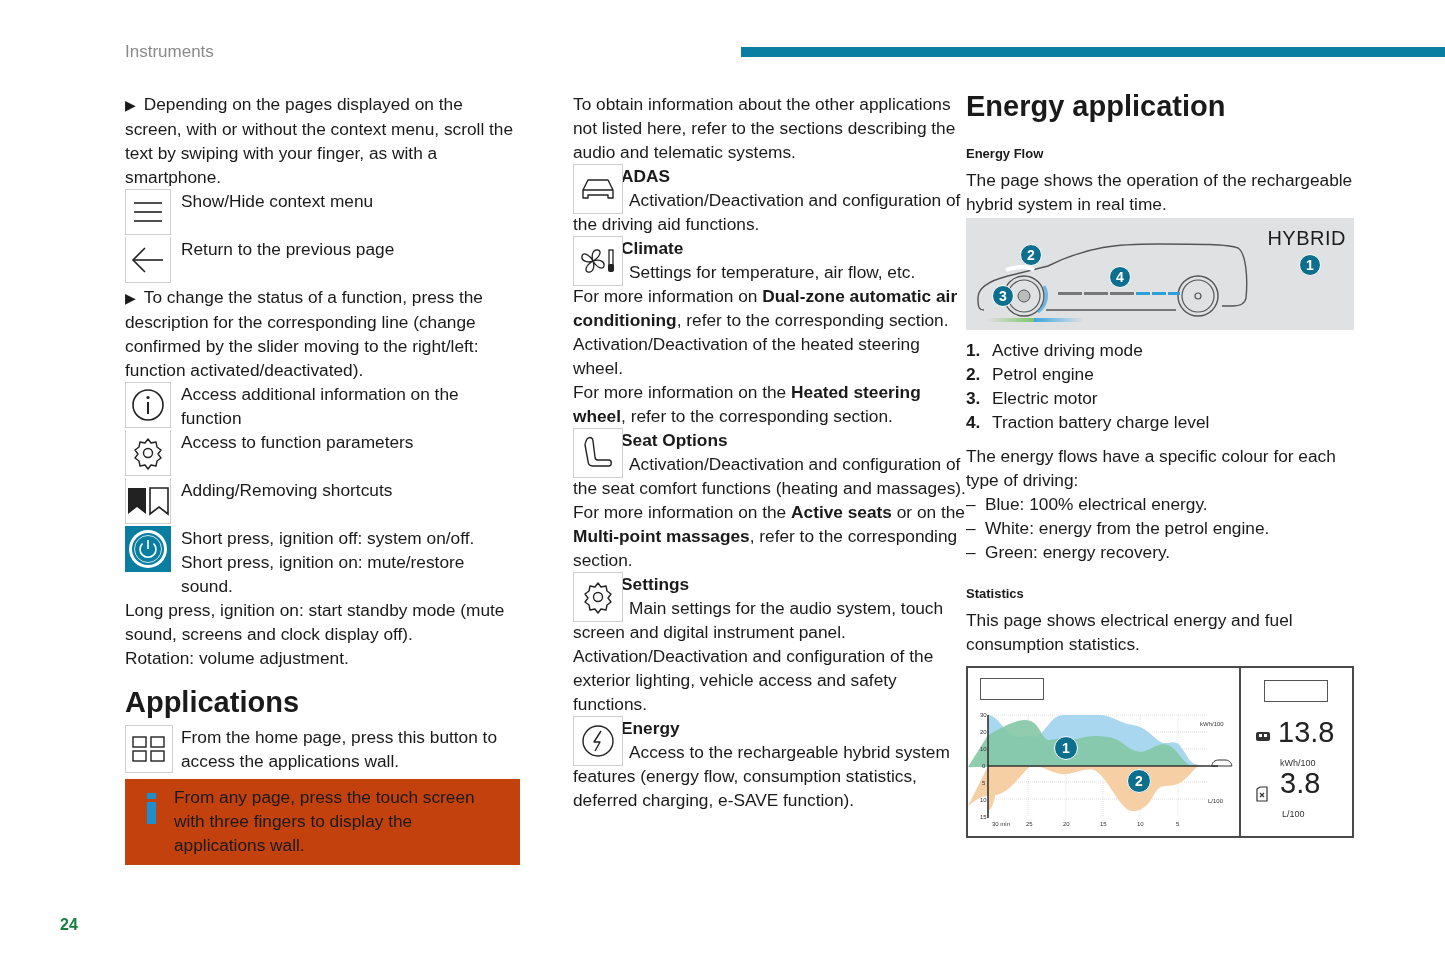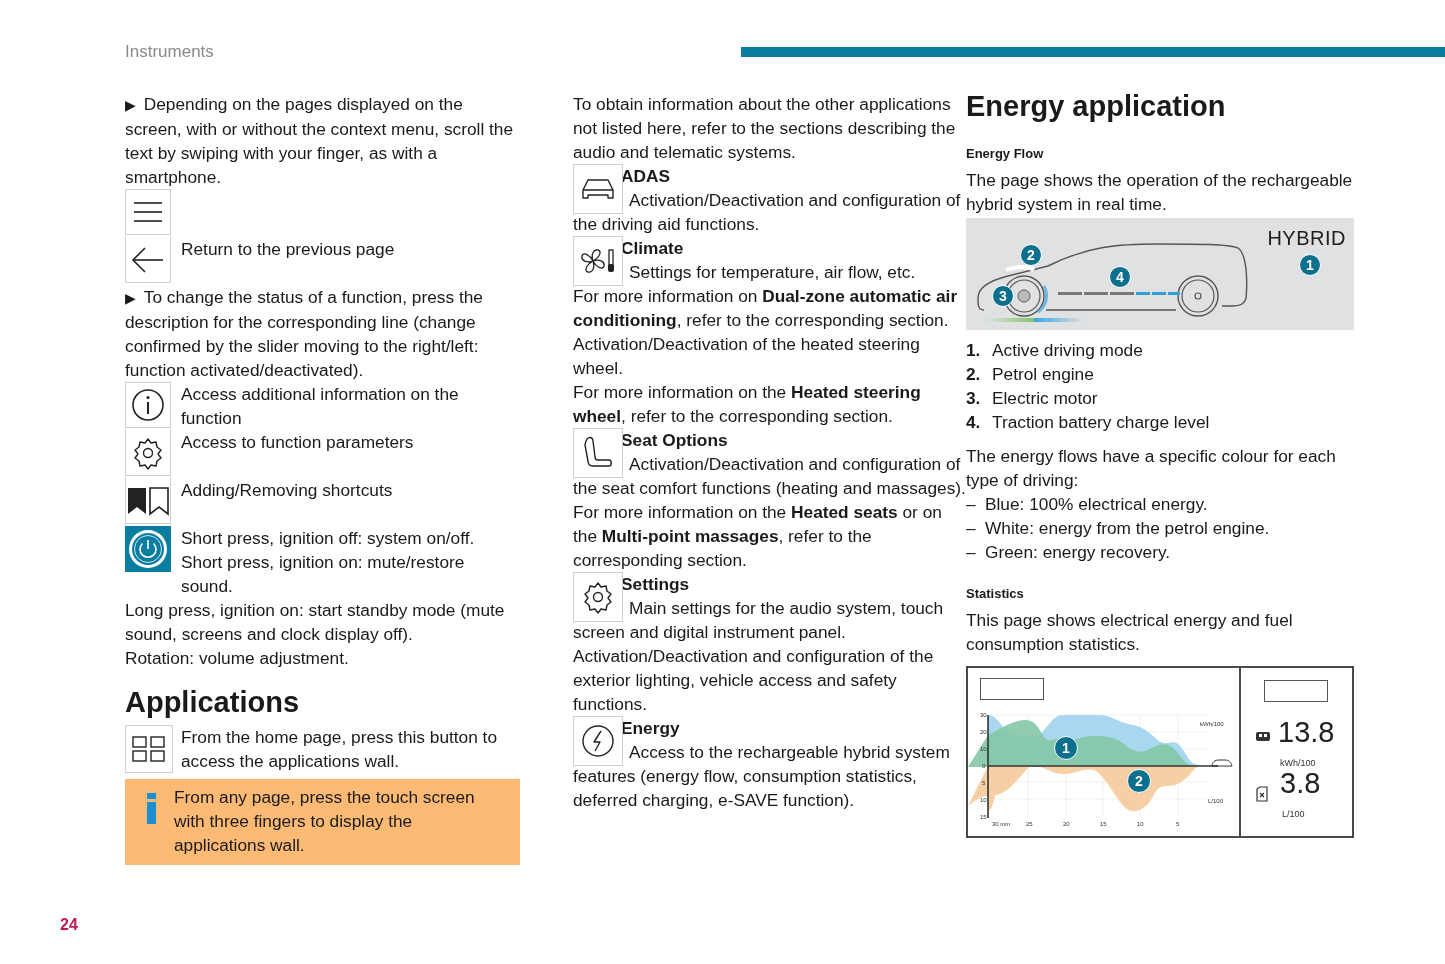--- a/index.html
+++ b/index.html
@@ -1,33 +1,33 @@
 <!DOCTYPE html>
 <html><head>
 <meta charset="utf-8">
 <style>
   html,body{margin:0;padding:0;background:#fff;}
   body{width:1445px;height:964px;position:relative;overflow:hidden;font-family:"Liberation Sans",sans-serif;color:#1a1a1a;}
   .hdr{position:absolute;left:125px;top:42px;font-size:17px;color:#8a8a8a;}
   .hdrbar{position:absolute;left:741px;top:47px;width:704px;height:10px;background:#0a7ea1;}
-  .pgnum{position:absolute;left:60px;top:916px;font-size:16px;font-weight:bold;color:#be185d;}
+  .pgnum{position:absolute;left:60px;top:916px;font-size:16px;font-weight:bold;color:#15803d;}
   .col{position:absolute;top:92px;font-size:17.3px;line-height:24px;}
   .col1{left:125px;width:395px;}
   .col2{left:545px;width:395px;margin-left:28px;}
   .col3{left:966px;width:395px;}
   p{margin:0;}
   .tri{font-size:14px;margin-right:8px;}
   .row{position:relative;min-height:48px;}
   .ibox{position:absolute;left:0;top:0;width:46px;height:46px;border:1px solid #cfcfcf;background:#fff;box-sizing:border-box;display:flex;align-items:center;justify-content:center;}
   .ibox.blue{background:#0a7ea1;border-color:#0a7ea1;}
   .itext{padding-left:56px;}
   .stack .row + .row .ibox{border-top:none;}
   h1{font-size:29px;font-weight:bold;margin:0;line-height:36px;}
   h2{font-size:13px;font-weight:bold;margin:0;line-height:28px;}
-  .note{background:#fdba74;padding:6px 12px 8px 12px;margin-top:6px;position:relative;}
+  .note{background:#c2410c;padding:6px 12px 8px 12px;margin-top:6px;position:relative;}
   .note .ibar{position:absolute;left:22px;top:14px;width:9px;height:32px;}
   .note .ibar .dot{width:9px;height:6px;background:#1c8fcf;}
   .note .ibar .stem{width:9px;height:22px;background:#1c8fcf;margin-top:3px;}
   .note .nt{padding-left:37px;}
   .appitem{position:relative;min-height:48px;}
   .appitem .ibox{width:50px;height:50px;}
   .appitem .title{padding-left:48px;font-weight:bold;}
   .appitem .body{padding-left:56px;}
   b{font-weight:bold;}
   .flow{position:relative;width:388px;height:112px;background:#e0e1e2;margin-top:2px;}
@@ -59,20 +59,21 @@
     <div class="row">
       <div class="ibox">
         <svg width="32" height="28" viewBox="0 0 32 28">
             <g stroke="#222" stroke-width="1.6">
               <line x1="2" y1="5" x2="30" y2="5"></line>
               <line x1="2" y1="14" x2="30" y2="14"></line>
               <line x1="2" y1="23" x2="30" y2="23"></line>
             </g>
           </svg>
       </div>
+      <div class="itext">Show/Hide context menu</div>
     </div>
     <div class="row">
       <div class="ibox">
         <svg width="34" height="30" viewBox="0 0 34 30">
             <g stroke="#222" stroke-width="1.6" fill="none">
               <line x1="2" y1="15" x2="32" y2="15"></line>
               <polyline points="14,3 2,15 14,27"></polyline>
             </g>
           </svg>
       </div>
@@ -182,21 +183,21 @@
 
   <div class="appitem">
     <div class="ibox">
       <svg width="34" height="36" viewBox="0 0 34 36">
           <path d="M6 4 c3-3 6-1 6 2 l2 16 c0 2 1 3 3 3 h11 c3 0 3 6 0 6 h-16 c-3 0-5-2-5-5 l-3-16 c0-2 1-4 2-6z" fill="none" stroke="#222" stroke-width="1.4"></path>
         </svg>
     </div>
     <div class="title">Seat Options</div>
     <div class="body" style="padding-left:0;text-indent:56px;">Activation/Deactivation and configuration of the seat comfort functions (heating and massages).</div>
   </div>
-  <p><span>For more information on the </span><b>Heated seats</b><span> or on the </span><b>Multi-point massages</b><span>, refer to the corresponding section.</span></p>
+  <p><span>For more information on the </span><b>Active seats</b><span> or on the </span><b>Multi-point massages</b><span>, refer to the corresponding section.</span></p>
 
   <div class="appitem">
     <div class="ibox">
       <svg width="36" height="36" viewBox="0 0 36 36">
           <path d="M18 4 l3 4 5-1 1 5 4 3-3 4 3 4-4 3-1 5-5-1-3 4-3-4-5 1-1-5-4-3 3-4-3-4 4-3 1-5 5 1z" fill="none" stroke="#222" stroke-width="1.4" stroke-linejoin="round"></path>
           <circle cx="18" cy="18" r="4.5" fill="none" stroke="#222" stroke-width="1.4"></circle>
         </svg>
     </div>
     <div class="title">Settings</div>
     <div class="body" style="padding-left:0;text-indent:56px;">Main settings for the audio system, touch screen and digital instrument panel.</div>

